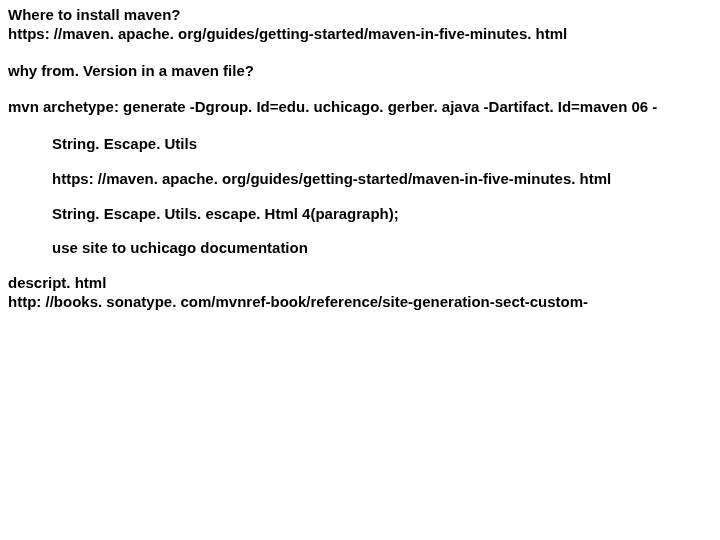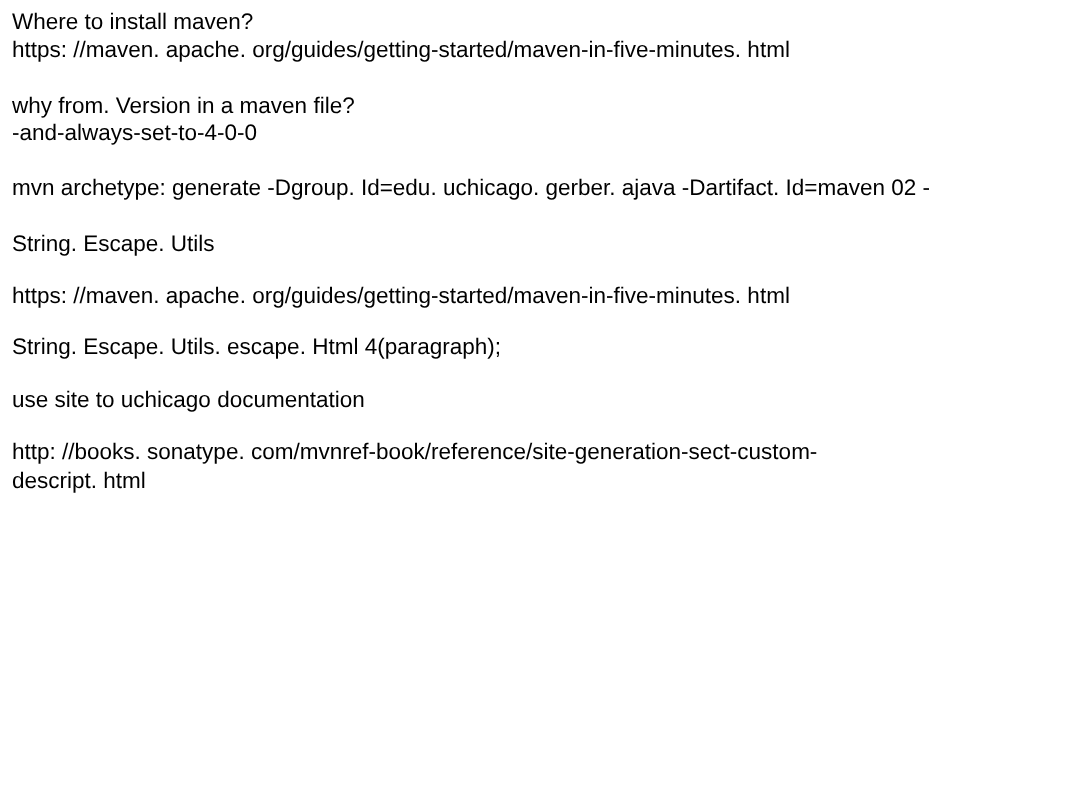--- a/index.html
+++ b/index.html
@@ -11,63 +11,64 @@
     font-family: Arial, Helvetica, sans-serif;
     font-size: 15px;
     color: #000000;
     line-height: 1.25;
   }
   .page {
     padding: 6px 8px;
   }
   .block {
     margin-bottom: 18px;
+    font-weight: bold;
   }
   .block.tight {
     margin-bottom: 16px;
+    margin-left: 44px;
   }
   .line {
     white-space: nowrap;
     overflow: hidden;
   }
 </style>
 </head>
 <body>
 
 <div class="page">
 
   <div class="block">
     <div class="line">Where to install maven?</div>
     <div class="line">https: //maven. apache. org/guides/getting-started/maven-in-five-minutes. html</div>
   </div>
 
   <div class="block">
     <div class="line">why from. Version in a maven file?</div>
-    <div class="line">-and-always-set-to-4-0-0</div>
   </div>
 
   <div class="block">
-    <div class="line">mvn archetype: generate -Dgroup. Id=edu. uchicago. gerber. ajava -Dartifact. Id=maven 02 -</div>
+    <div class="line">mvn archetype: generate -Dgroup. Id=edu. uchicago. gerber. ajava -Dartifact. Id=maven 06 -</div>
   </div>
 
   <div class="block tight">
     <div class="line">String. Escape. Utils</div>
   </div>
 
   <div class="block tight">
     <div class="line">https: //maven. apache. org/guides/getting-started/maven-in-five-minutes. html</div>
   </div>
 
 
   <div class="block tight">
     <div class="line">String. Escape. Utils. escape. Html 4(paragraph);</div>
   </div>
 
   <div class="block tight">
     <div class="line">use site to uchicago documentation</div>
   </div>
 
   <div class="block">
+    <div class="line">descript. html</div>
     <div class="line">http: //books. sonatype. com/mvnref-book/reference/site-generation-sect-custom-</div>
-    <div class="line">descript. html</div>
   </div>
 
 </div>
 
 </body></html>

